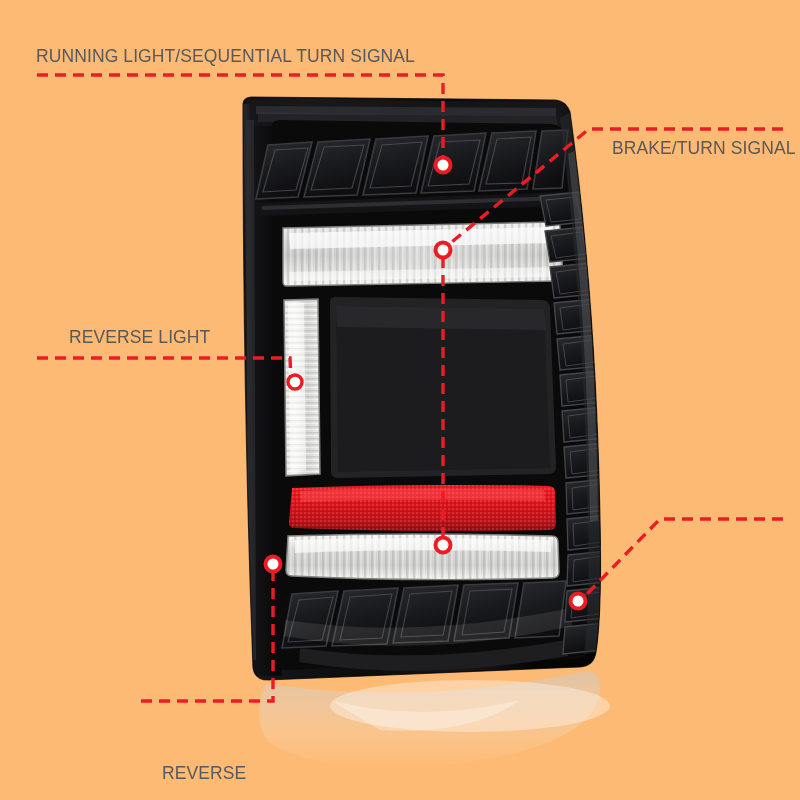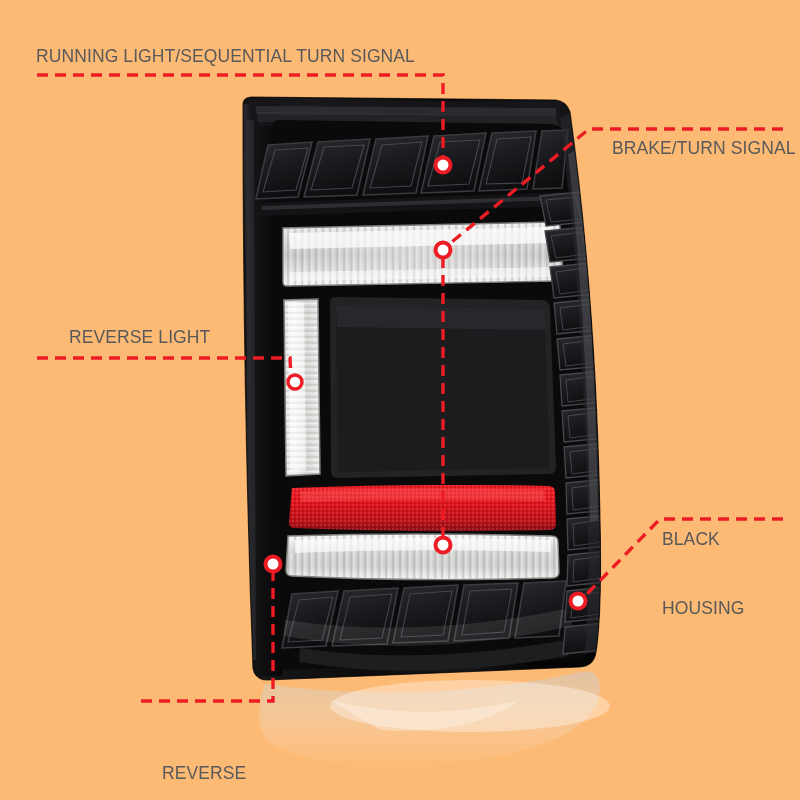--- a/index.html
+++ b/index.html
@@ -286,23 +286,19 @@
       <circle cx="273" cy="564" r="7.5" fill="#ffffff" stroke="#ED1C24" stroke-width="4"></circle>
     </g>
   </svg>
 
   <div class="lbl" style="left:36px;top:46px;">RUNNING LIGHT/SEQUENTIAL TURN SIGNAL</div>
 
   <div class="lbl" style="left:612px;top:138px;">BRAKE/TURN SIGNAL</div>
 
   <div class="lbl" style="left:47px;top:327px;margin-left:22px;">REVERSE LIGHT</div>
 
-  <div class="lbl two" style="left:662px;top:482px;">
-    <div>BLACK</div>
-    <div>HOUSING</div>
-  </div>
 
   <div class="lbl two" style="left:162px;top:716px;">
     <div>REVERSE</div>
     
   </div>
 
 </div>
 
 </body></html>

